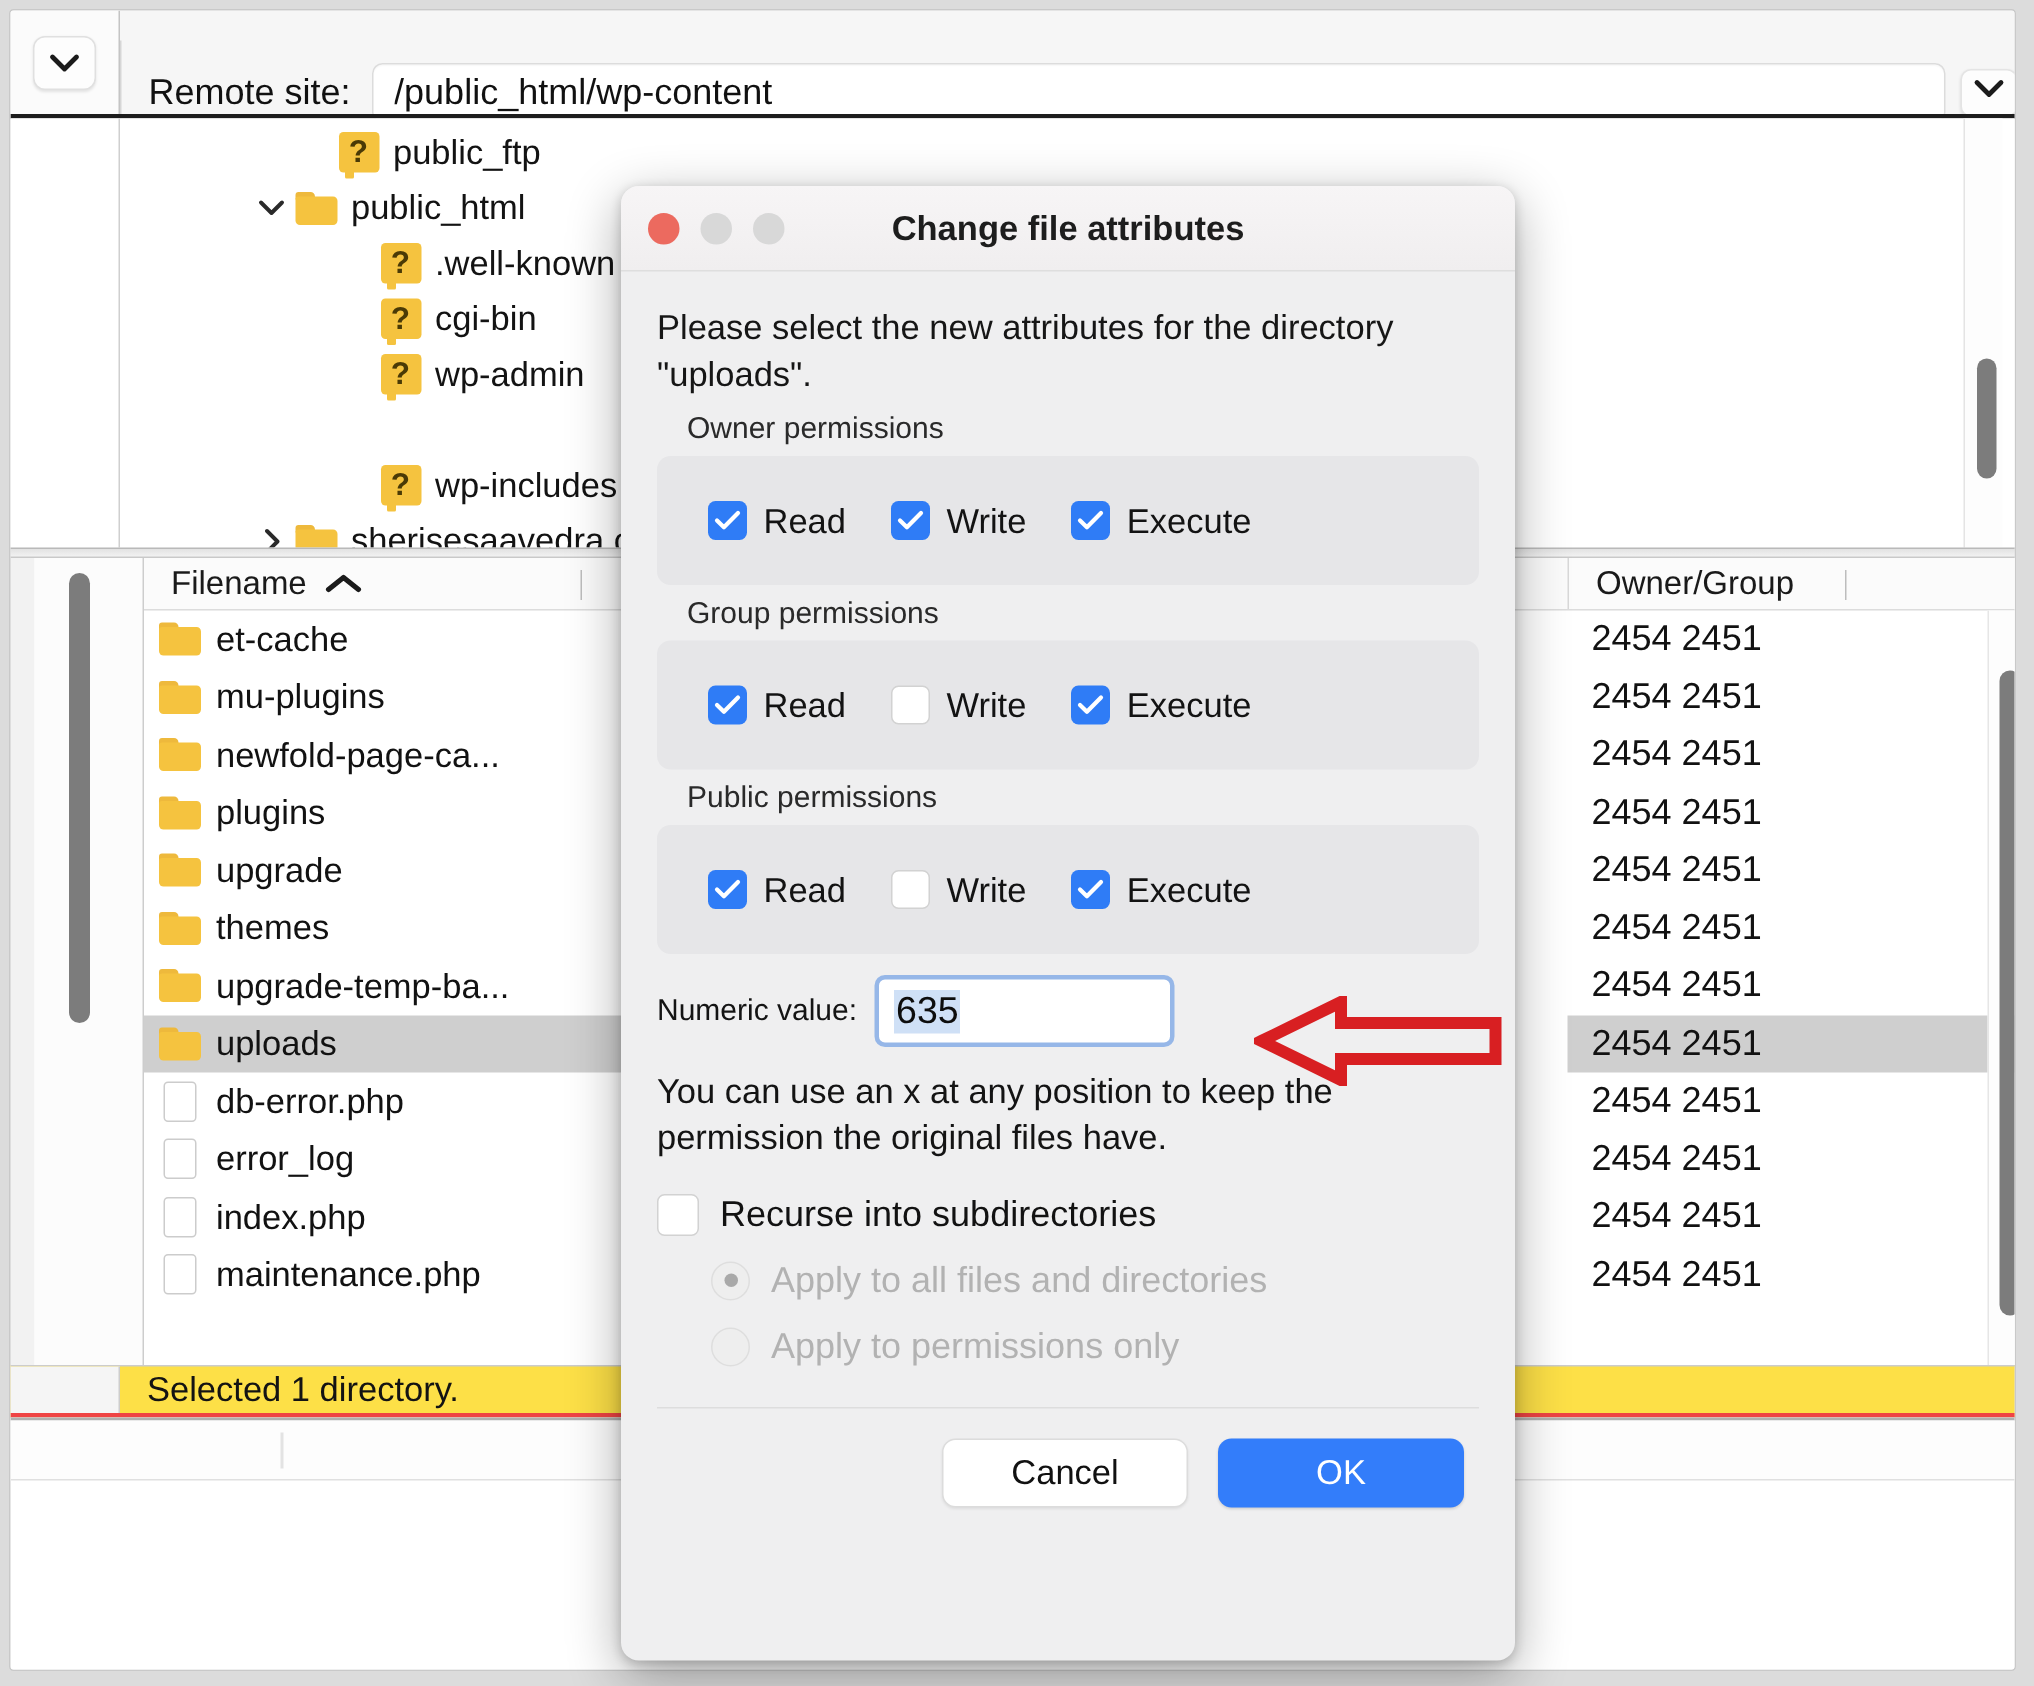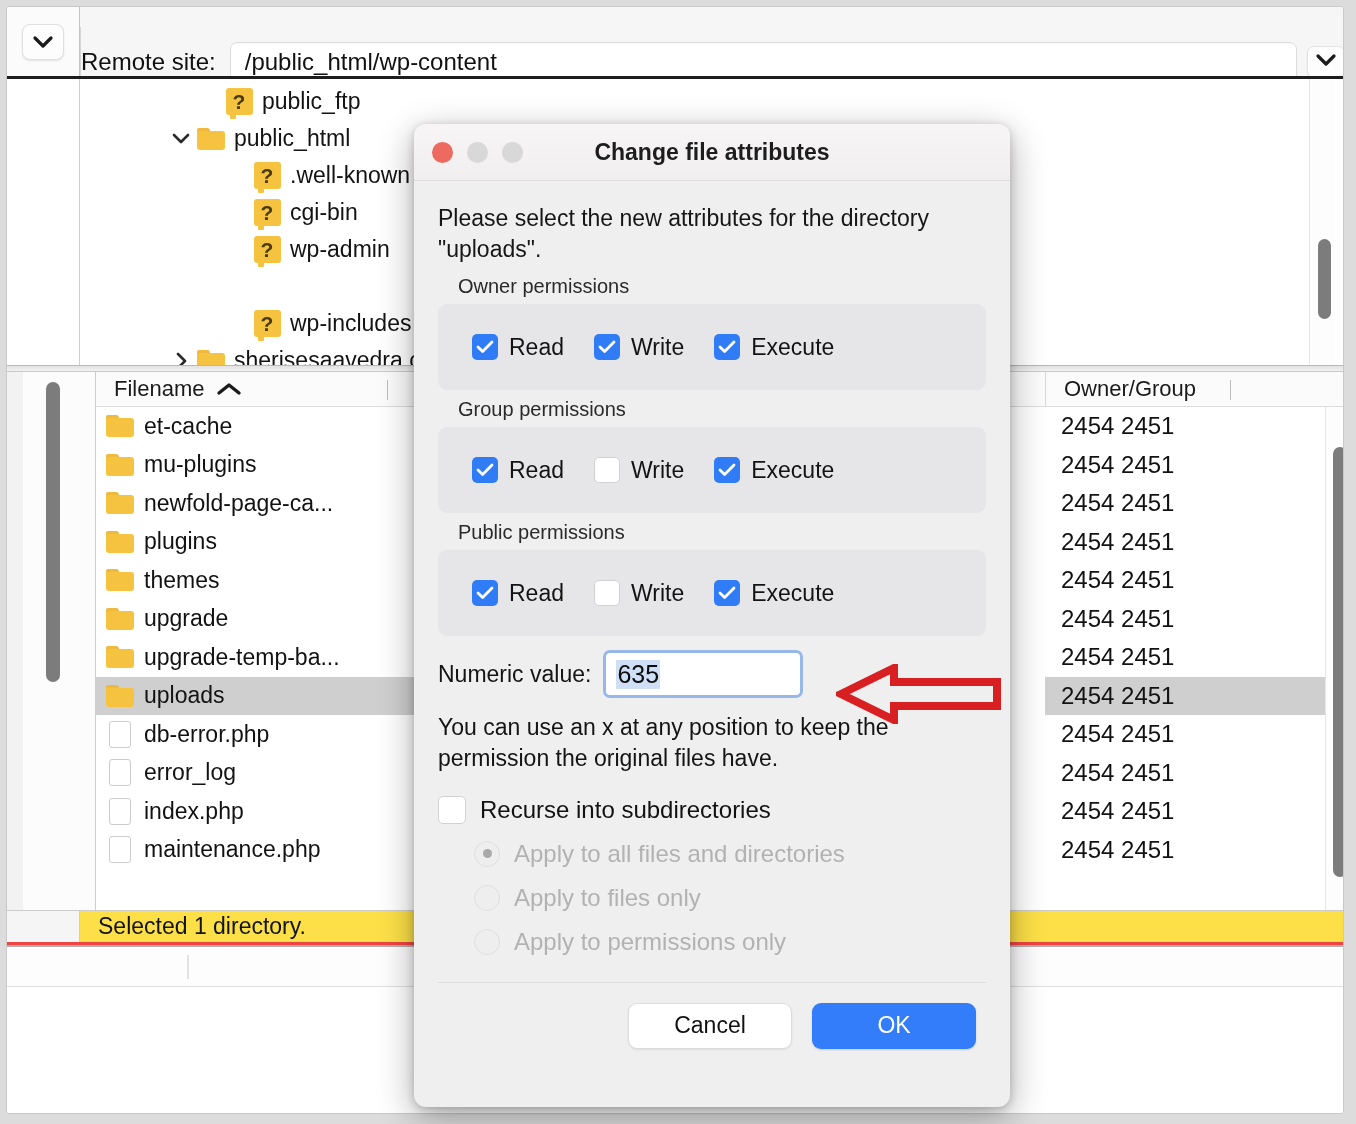--- a/index.html
+++ b/index.html
@@ -48,20 +48,21 @@
     border: 1px solid #e0e0e0;
     border-radius: 8px;
     box-shadow: 0 1px 2px rgba(0,0,0,0.10);
     display: flex; align-items: center; justify-content: center;
     cursor: pointer;
   }
   .chev-btn svg { display:block; }
   .remote-area {
     flex: 1; height: 69px;
     display: flex; align-items: center;
+    padding-left: 18px;
     border-left: 1px solid #d6d6d6;
     margin-top: 40px;
   }
   .remote-label {
     font-size: 24px;
     color: #111;
     white-space: nowrap;
     margin-right: 14px;
   }
   .remote-input {
@@ -395,21 +396,21 @@
   .cbox.on { background: #2f7cf6; }
   .cbox.off { background: #ffffff; border: 1px solid #d2d2d2; }
   .cbox svg { display:block; }
   .cb-label { font-size: 23px; color: #131313; margin-left: 11px; }
 
   .numeric-row {
     display: flex; align-items: center;
     margin-top: 14px;
     position: relative;
   }
-  .num-label { font-size: 23px; color: #141414; margin-right: 12px; white-space: nowrap; }
+  .num-label { font-size: 20px; color: #141414; margin-right: 12px; white-space: nowrap; }
   .num-input {
     width: 200px; height: 48px;
     background: #ffffff;
     border: 3px solid #96b7e8;
     border-radius: 7px;
     display: flex; align-items: center;
     padding-left: 10px;
     cursor: text;
   }
   .num-val {
@@ -666,30 +667,30 @@
                 </span>
                 <span class="fn">plugins</span>
               </div>
               <div class="frow">
                 <span class="fi">
                   <span class="folder-ico">
                     <span class="tab"></span>
                     <span class="body"></span>
                   </span>
                 </span>
-                <span class="fn">themes</span>
+                <span class="fn">upgrade</span>
               </div>
               <div class="frow">
                 <span class="fi">
                   <span class="folder-ico">
                     <span class="tab"></span>
                     <span class="body"></span>
                   </span>
                 </span>
-                <span class="fn">upgrade</span>
+                <span class="fn">themes</span>
               </div>
               <div class="frow">
                 <span class="fi">
                   <span class="folder-ico">
                     <span class="tab"></span>
                     <span class="body"></span>
                   </span>
                 </span>
                 <span class="fn">upgrade-temp-ba...</span>
               </div>
@@ -889,24 +890,20 @@
 
       <div id="recurse-options">
           <div class="radio-row">
             <span class="radio">
               <span class="dot"></span>
             </span>
             <span class="radio-label">Apply to all files and directories</span>
           </div>
           <div class="radio-row">
             <span class="radio"></span>
-            <span class="radio-label">Apply to files only</span>
-          </div>
-          <div class="radio-row">
-            <span class="radio"></span>
             <span class="radio-label">Apply to permissions only</span>
           </div>
         </div>
     </div>
 
     <div class="dlg-sep"></div>
     <div class="dlg-footer">
       <div class="btn cancel">Cancel</div>
       <div class="btn ok">OK</div>
     </div>

